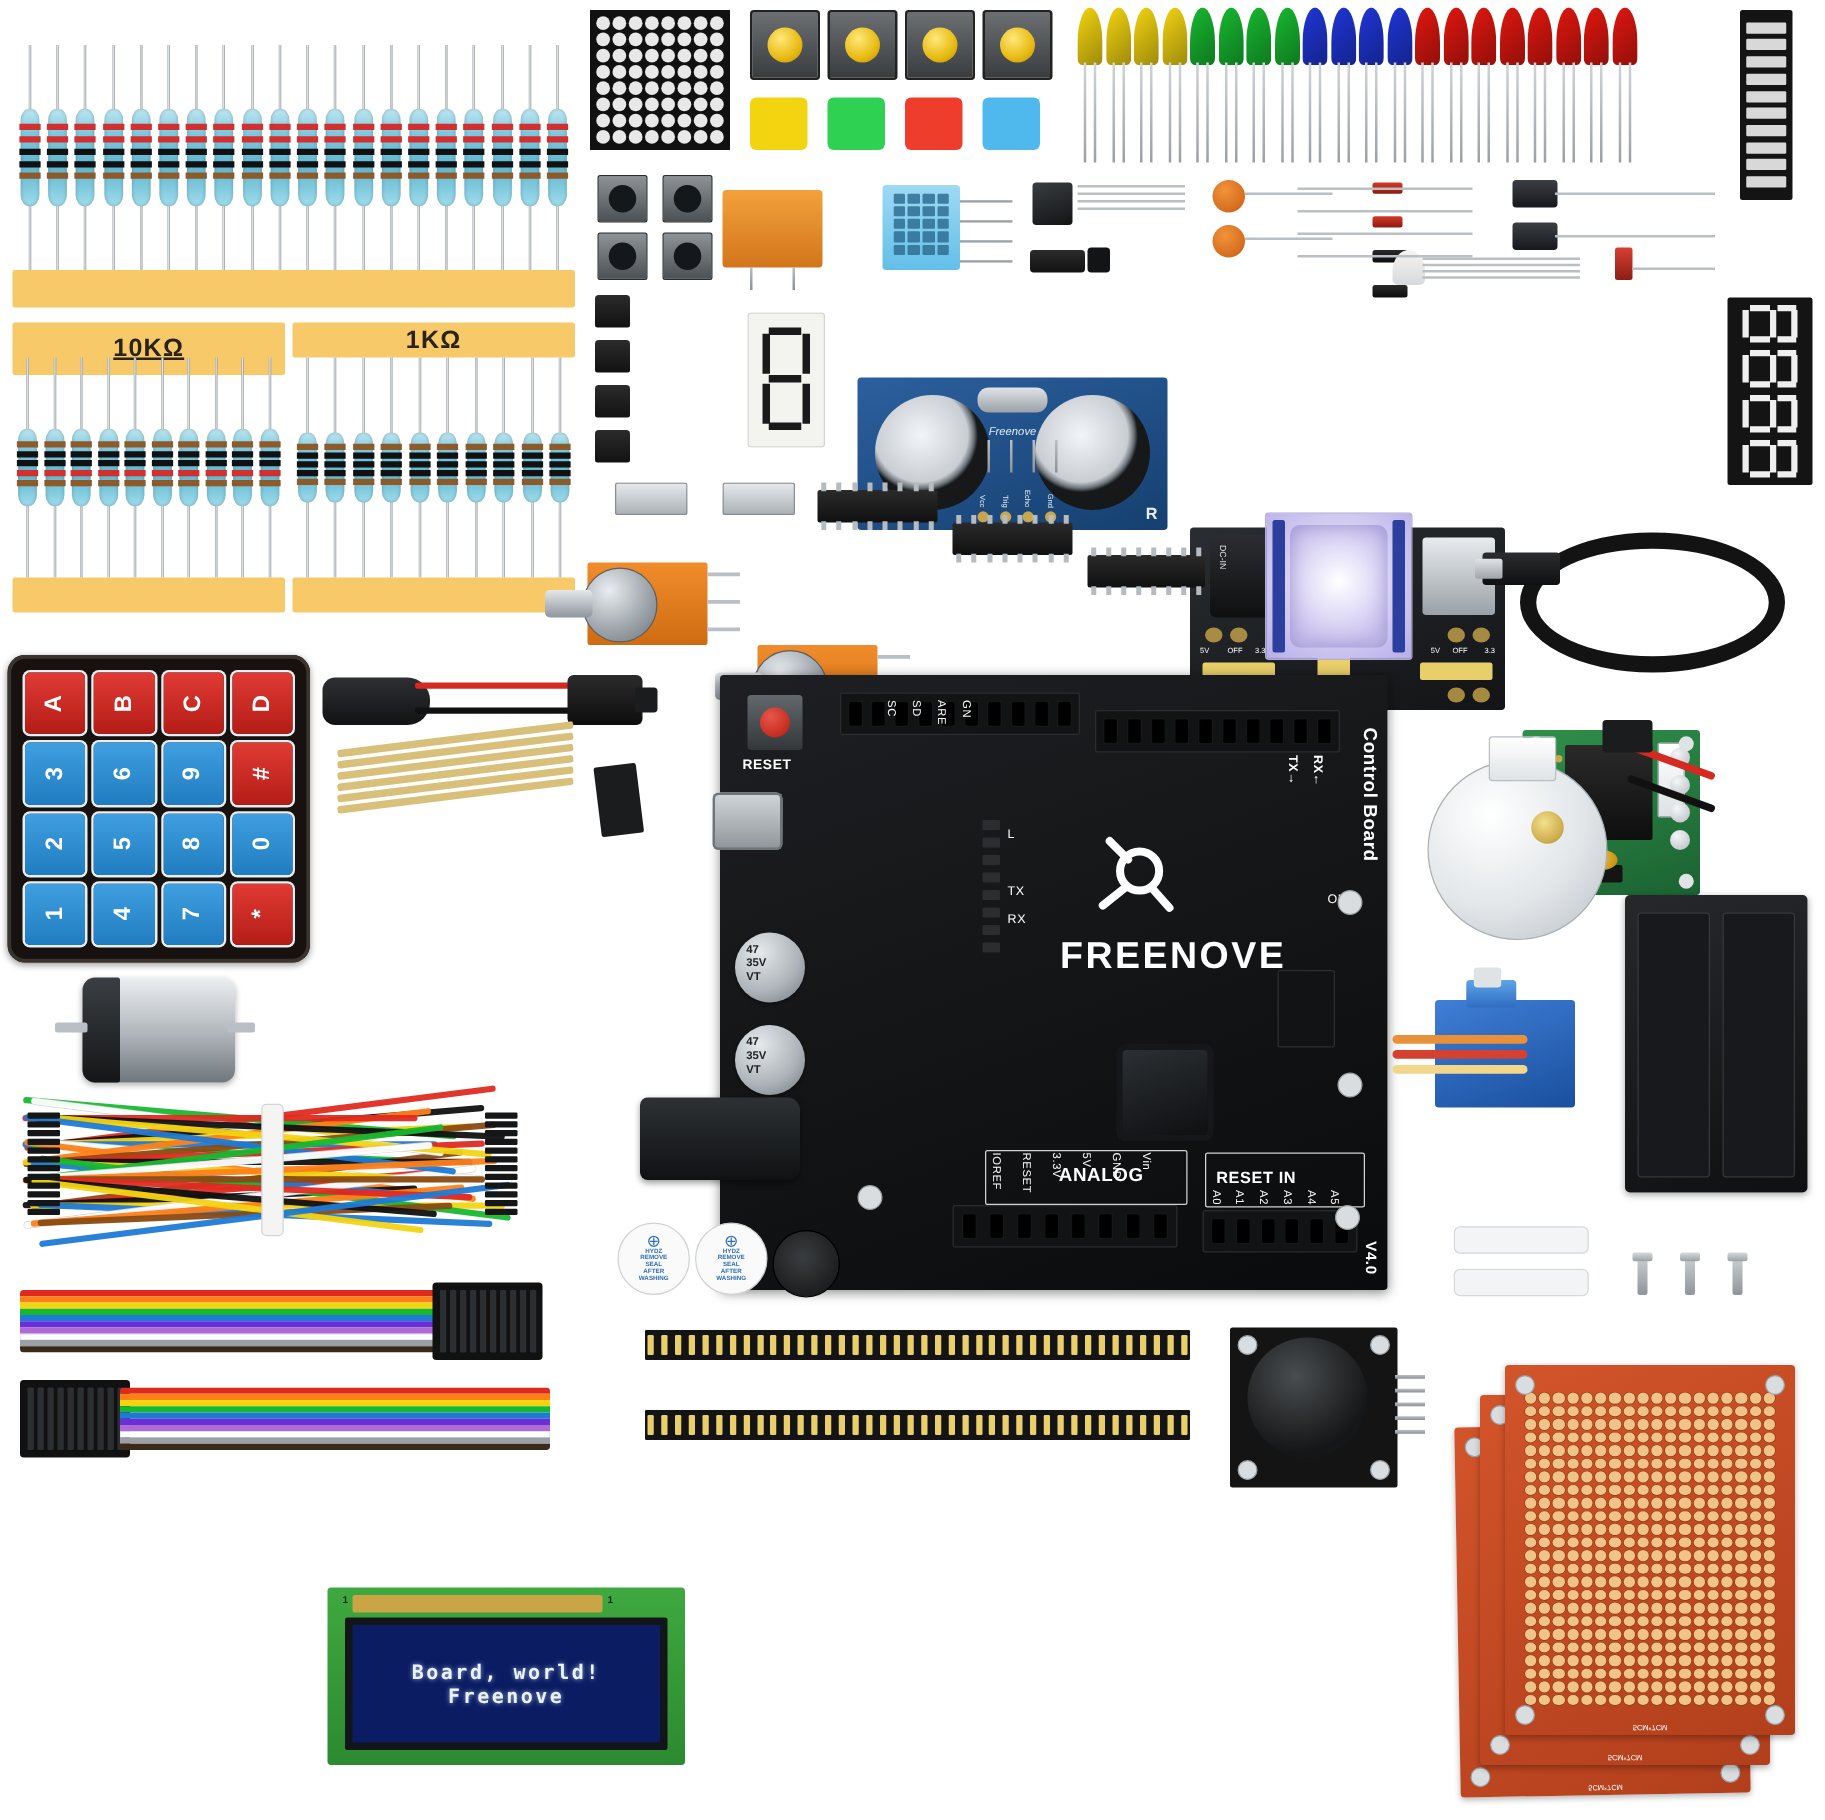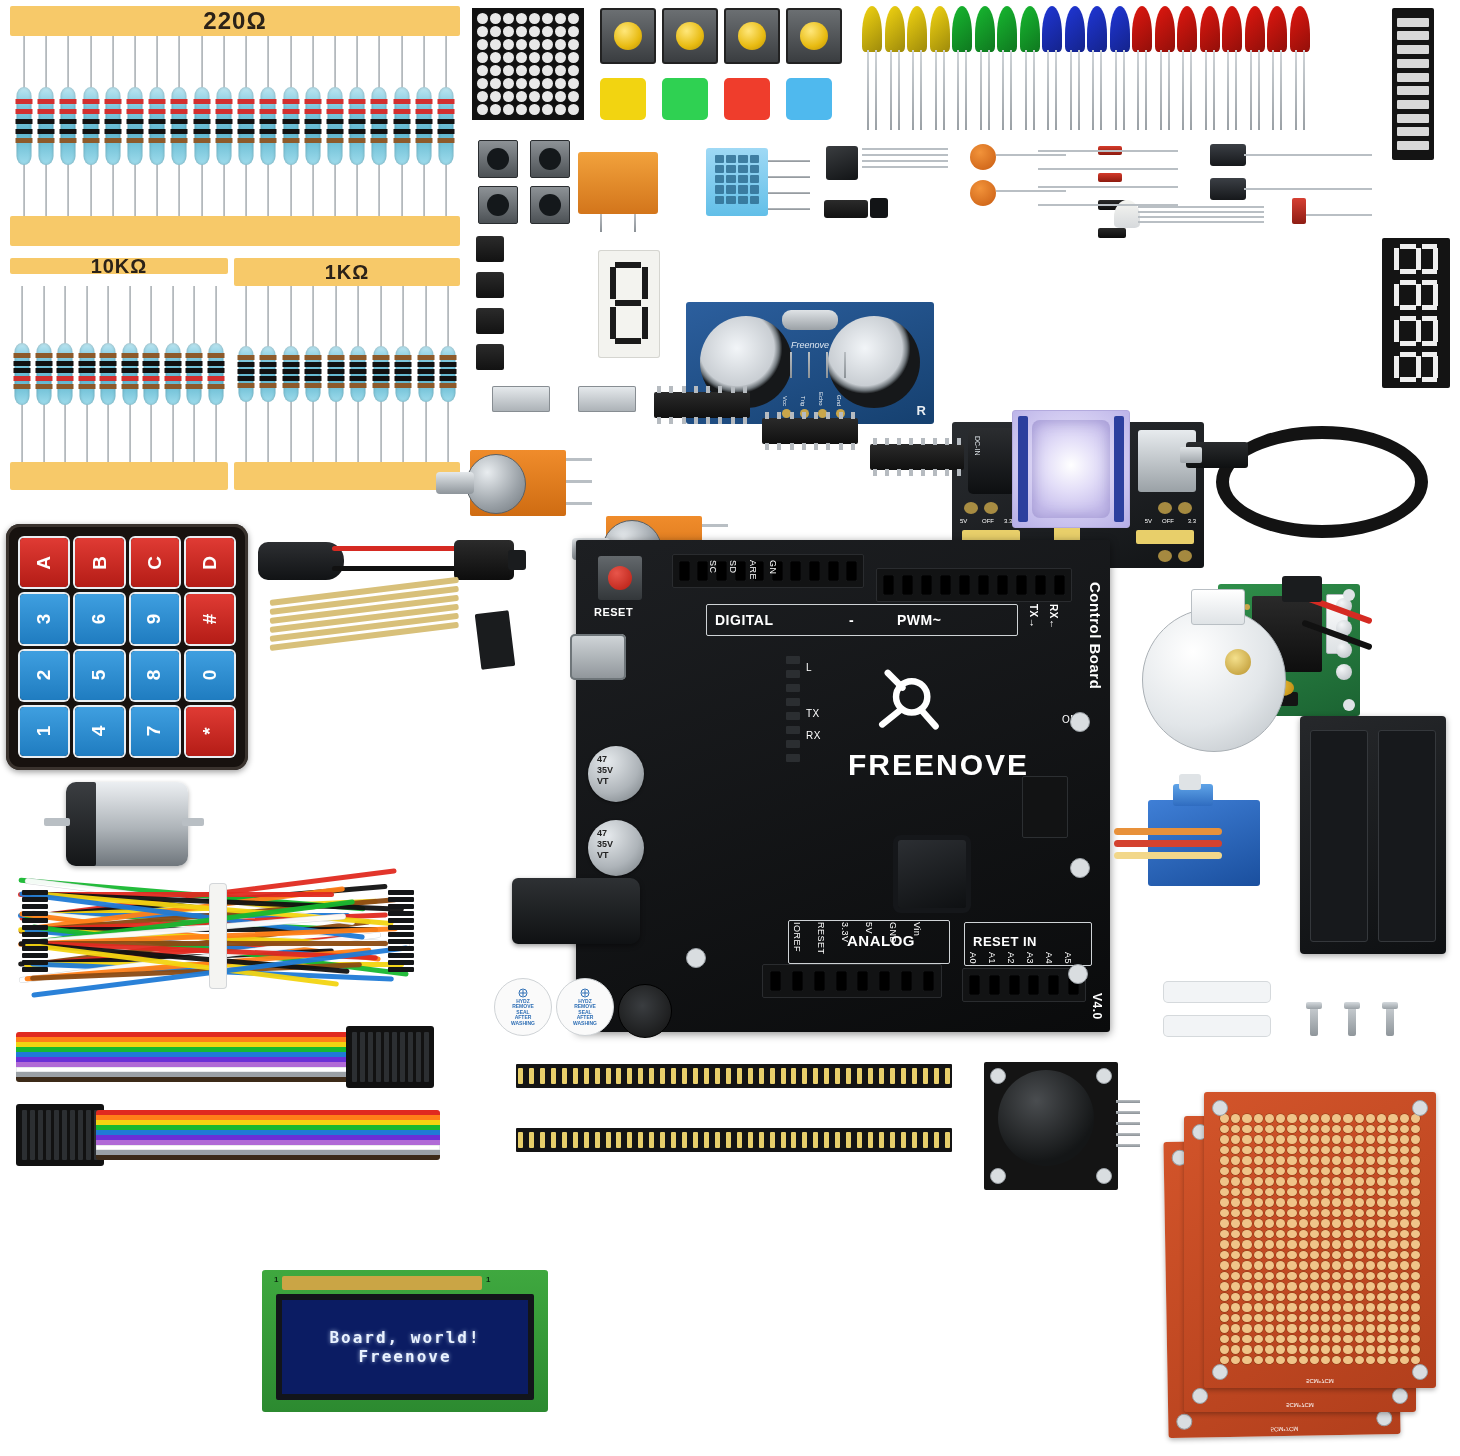--- a/index.html
+++ b/index.html
@@ -139,21 +139,20 @@
               border-radius:3px 3px 2px 2px;}
   .screw{position:absolute;background:linear-gradient(180deg,#c9ced2,#8f969b);}
   .horn{position:absolute;background:#f2f4f6;border-radius:4px;box-shadow:0 0 0 1px #d5d9dc;}
 </style>
 </head>
 <body>
 
 <div class="stage">
 
   <div class="respack" id="pack-220" style="left:10px;top:6px;width:450px;height:240px;">
-      <div class="tape lbl" style="top:0;width:100%;height:30px;font-size:24px;">220Ω</div>
       <div class="tape" style="bottom:0;width:100%;height:30px;"></div>
       <div class="abs" style="left:6px;top:0;width:16px;height:240px;">
         <div class="rlead" style="top:30px;height:180px;"></div>
         <div class="rbody" style="top:81px;height:78px;">
           <span class="band" style="top:12.48px;background:#d22f2f;"></span>
           <span class="band" style="top:22.23px;background:#d22f2f;"></span>
           <span class="band" style="top:31.98px;background:#111111;"></span>
           <span class="band" style="top:41.730000000000004px;background:#111111;"></span>
           <span class="band" style="top:51.480000000000004px;background:#8d5a2b;"></span>
         </div>
@@ -343,21 +342,21 @@
         <div class="rbody" style="top:81px;height:78px;">
           <span class="band" style="top:12.48px;background:#d22f2f;"></span>
           <span class="band" style="top:22.23px;background:#d22f2f;"></span>
           <span class="band" style="top:31.98px;background:#111111;"></span>
           <span class="band" style="top:41.730000000000004px;background:#111111;"></span>
           <span class="band" style="top:51.480000000000004px;background:#8d5a2b;"></span>
         </div>
       </div>
     </div>
   <div class="respack" id="pack-10k" style="left:10px;top:258px;width:218px;height:232px;">
-      <div class="tape lbl" style="top:0;width:100%;height:16px;font-size:20px;">10KΩ</div>
+      <div class="tape lbl" style="top:0;width:100%;height:42px;font-size:20px;text-decoration:underline;">10KΩ</div>
       <div class="tape" style="bottom:0;width:100%;height:28px;"></div>
       <div class="abs" style="left:4px;top:0;width:16px;height:232px;">
         <div class="rlead" style="top:28px;height:176px;"></div>
         <div class="rbody" style="top:85px;height:62px;">
           <span class="band" style="top:9.92px;background:#8d5a2b;"></span>
           <span class="band" style="top:17.67px;background:#111111;"></span>
           <span class="band" style="top:25.42px;background:#111111;"></span>
           <span class="band" style="top:33.17px;background:#d22f2f;"></span>
           <span class="band" style="top:40.92px;background:#8d5a2b;"></span>
         </div>
@@ -1266,25 +1265,20 @@
         <i style="width:11px;height:20px;border-radius:1px;"></i>
         <i style="width:11px;height:20px;border-radius:1px;"></i>
         <i style="width:11px;height:20px;border-radius:1px;"></i>
         <i style="width:11px;height:20px;border-radius:1px;"></i>
         <i style="width:11px;height:20px;border-radius:1px;"></i>
         <i style="width:11px;height:20px;border-radius:1px;"></i>
         <i style="width:11px;height:20px;border-radius:1px;"></i>
         <i style="width:11px;height:20px;border-radius:1px;"></i>
       </div>
 
-    <div class="labelbox" style="left:130px;top:64px;width:310px;height:30px;">
-      <span class="cb-text" style="left:8px;top:7px;font-size:14px;">DIGITAL</span>
-      <span class="cb-text" style="left:142px;top:7px;font-size:14px;">-</span>
-      <span class="cb-text" style="left:190px;top:7px;font-size:14px;">PWM~</span>
-    </div>
 
     <div class="abs" id="cb-top-pins" style="left:132px;top:62px;width:84px;height:34px;">
         <div class="cb-text vert" style="left:0px;top:-42px;font-size:9px;font-weight:normal;">SC</div>
         <div class="cb-text vert" style="left:20px;top:-42px;font-size:9px;font-weight:normal;">SD</div>
         <div class="cb-text vert" style="left:40px;top:-42px;font-size:9px;font-weight:normal;">ARE</div>
         <div class="cb-text vert" style="left:60px;top:-42px;font-size:9px;font-weight:normal;">GN</div>
       </div>
 
     <div class="cb-text vert" style="left:452px;top:64px;font-size:10px;">TX→</div>
     <div class="cb-text vert" style="left:472px;top:64px;font-size:10px;">RX←</div>

